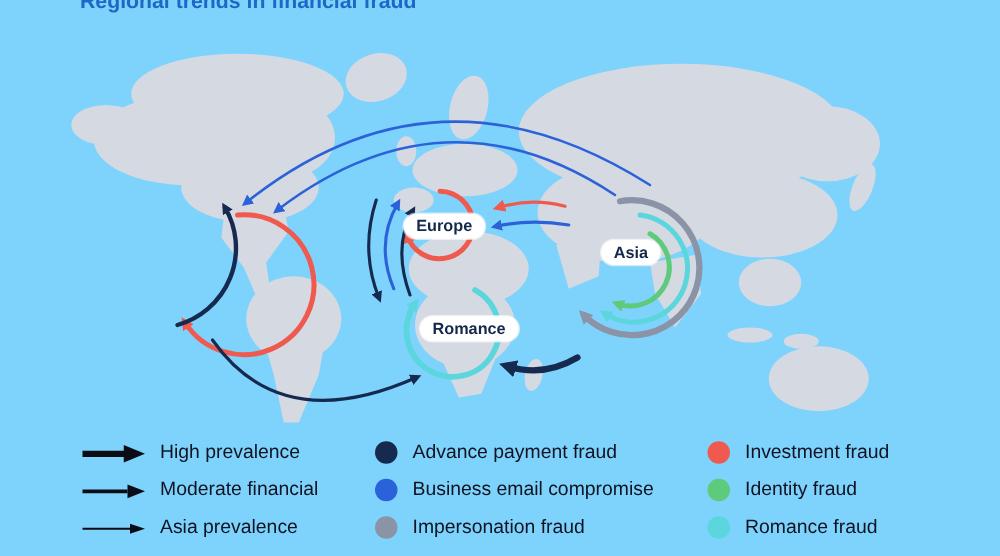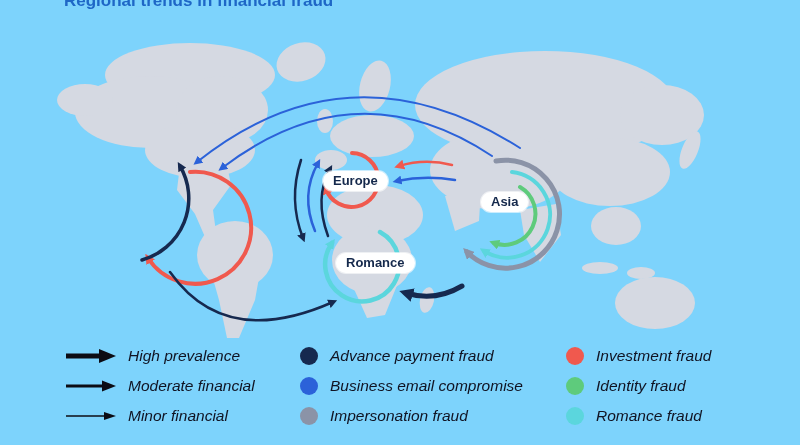--- a/index.html
+++ b/index.html
@@ -21,21 +21,21 @@
   .lbl-americas{left:159px;top:219px;}
   .lbl-europe{left:323px;top:171px;}
   .lbl-africa{left:336px;top:253px;}
   .lbl-asia{left:481px;top:192px;}
 
   .legend{position:absolute;top:341px;left:0;width:800px;height:100px;}
   .legend-col{position:absolute;top:0;}
   .col-prevalence{left:64px;}
   .col-fraud-a{left:300px;}
   .col-fraud-b{left:566px;}
-  .legend-row{display:flex;align-items:center;height:30px;gap:12px;font-style:italic;}
+  .legend-row{display:flex;align-items:flex-end;height:30px;gap:12px;}
   .legend-row span.lbl{font-size:15.5px;color:#101322;}
   .dot{width:18px;height:18px;border-radius:50%;flex:0 0 18px;}
   .arrow-icon{flex:0 0 52px;}
 </style>
 </head>
 <body>
 
 <div class="page">
 
   <svg class="map-svg" width="800" height="445" viewBox="0 0 800 445">
@@ -157,21 +157,21 @@
           <line x1="2" y1="8" x2="38" y2="8" stroke="#0c0c14" stroke-width="3"></line>
           <polygon points="38,2.5 52,8 38,13.5" fill="#0c0c14"></polygon>
         </svg>
         <span class="lbl">Moderate financial</span>
       </div>
       <div class="legend-row">
         <svg class="arrow-icon" width="52" height="16">
           <line x1="2" y1="8" x2="40" y2="8" stroke="#0c0c14" stroke-width="1.5"></line>
           <polygon points="40,4 52,8 40,12" fill="#0c0c14"></polygon>
         </svg>
-        <span class="lbl">Minor financial</span>
+        <span class="lbl">Asia prevalence</span>
       </div>
     </div>
 
     <div class="legend-col col-fraud-b">
       <div class="legend-row">
         <span class="dot" style="background-color: rgb(240, 89, 78);"></span>
         <span class="lbl">Investment fraud</span>
       </div>
       <div class="legend-row">
         <span class="dot" style="background-color: rgb(94, 203, 124);"></span>

